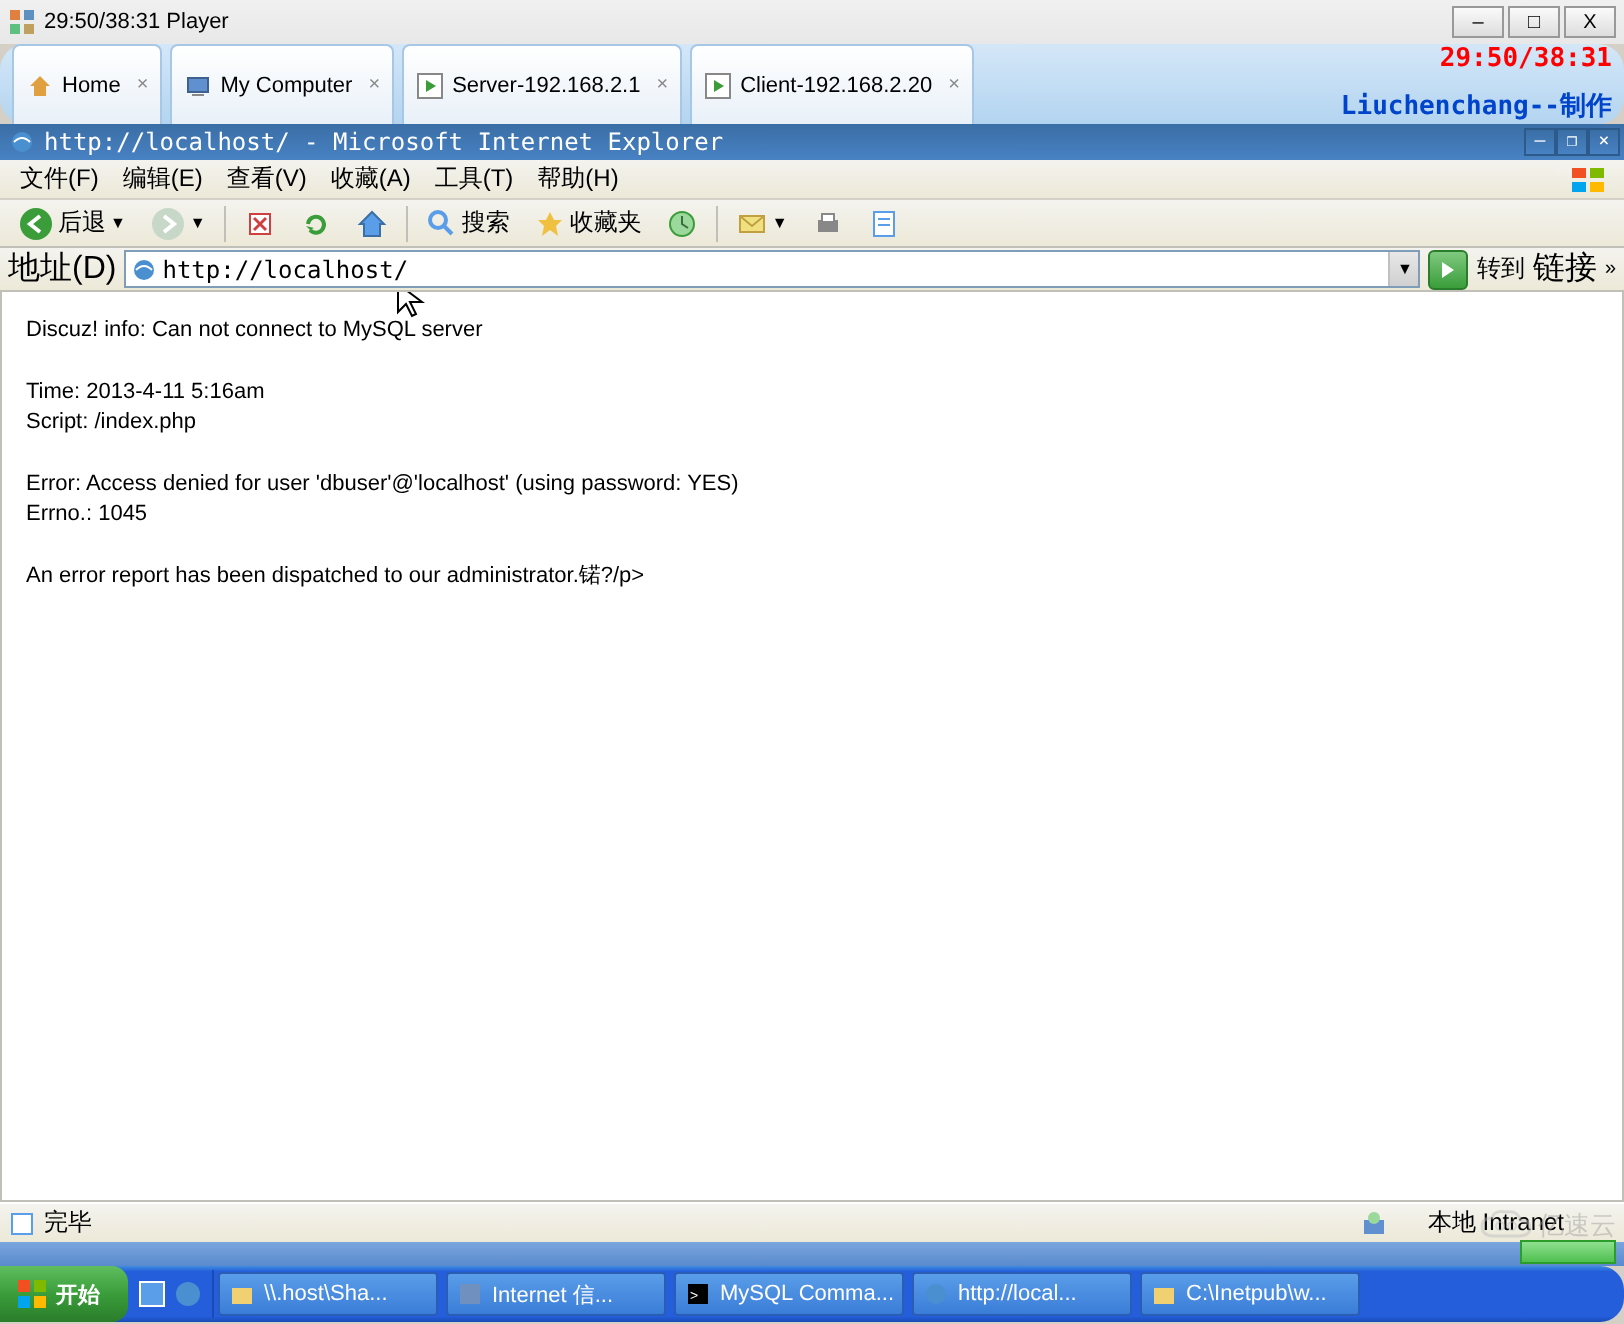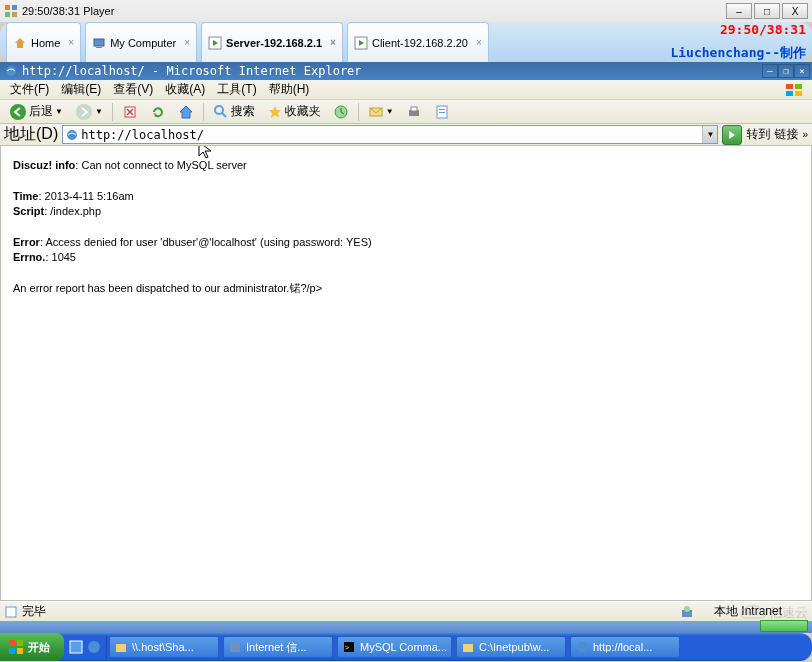--- a/index.html
+++ b/index.html
@@ -5,44 +5,44 @@
 * { box-sizing: border-box; margin: 0; padding: 0; }
 body { font-family: Tahoma, Arial, sans-serif; font-size: 11px; width: 812px; height: 662px; overflow: hidden; background: #d4d0c8; position: relative; }
 .player-title { height: 22px; background: linear-gradient(#f0f0f0,#e8e8e8); display: flex; align-items: center; padding: 0 4px; font-size: 11px; position: relative; }
 .player-title .puzzle-icon { width: 14px; height: 14px; margin-right: 4px; }
 .player-controls { position: absolute; right: 4px; display: flex; gap: 2px; }
 .player-controls .wbtn { width: 26px; height: 16px; background: linear-gradient(#fafafa,#ddd); border: 1px solid #999; display:flex; align-items:center; justify-content:center; font-size:10px; }
 .vm-tabs { height: 40px; background: linear-gradient(#d4e7f8,#b3d4f0); display:flex; padding: 0 6px; gap:4px; position:relative;border-radius:13px; }
 .red-timer { position:absolute; right:6px; top:0; color:#f00; font-family: monospace; font-size:13px; font-weight:bold; }
 .watermark { position:absolute; right:6px; bottom:0; color:#0044cc; font-family: monospace; font-size:13px; font-weight:bold; }
 .vm-tab { background: linear-gradient(#fff,#e8f0f8); border: 1px solid #a7c7e7; border-bottom:none; border-radius: 4px 4px 0 0; padding: 3px 6px; display:flex; align-items:center; gap:4px; font-size:11px; }
-.vm-tab.active { font-weight:bold; }
+.vm-tab.active { font-weight:normal; }
 .vm-tab .close { color:#888; font-size:10px; margin-left:4px; }
 .ie-title { height: 18px; background: linear-gradient(#3a6ea5,#4882c4); color:#fff; display:flex; align-items:center; padding:0 4px; font-family: monospace; font-size:12px; position:relative; }
 .ie-title .ie-icon { width:14px; height:14px; margin-right:4px; }
 .ie-title .wc { position:absolute; right:2px; display:flex; }
 .ie-title .wc span { width:16px; height:14px; display:flex; align-items:center; justify-content:center; background: linear-gradient(#3a6ea5,#4882c4); border:1px solid #2c5a8a; font-size:9px; }
 .menubar { height:20px; background: linear-gradient(#f4f3ee,#ece9d8); display:flex; align-items:center; padding: 0 4px; border-bottom:1px solid #d4d0c8; position:relative; }
 .menubar .menu-item { padding: 2px 6px; font-size:12px; }
 .menubar .logo { position:absolute; right:2px; width:32px; height:18px; background: linear-gradient(#f4f3ee,#ece9d8); display:flex; align-items:center; justify-content:center; }
 .toolbar { height:24px; background: linear-gradient(#f4f3ee,#ece9d8); display:flex; align-items:center; padding:0 4px; gap:2px; border-bottom:1px solid #c0c0b8; }
 .tb-btn { height:20px; padding:0 4px; display:flex; align-items:center; gap:2px; border:1px solid transparent; border-radius:3px; font-size:12px; }
 .tb-sep { width:1px; height:18px; background:#c0c0b8; margin:0 2px; }
 .addressbar { height:22px; background: linear-gradient(#f4f3ee,#ece9d8); display:flex; align-items:center; padding:0 4px; gap:4px; border-bottom:1px solid #c0c0b8; }
 .addr-label { font-size:16px; }
 .addr-input-wrap { flex:1; display:flex; align-items:center; background:#fff; border:1px solid #7f9db9; height:19px; position:relative; }
 .addr-input-wrap .ie-mini { width:14px; height:14px; margin:0 2px; }
 .addr-input { flex:1; border:none; outline:none; font-family: monospace; font-size:12px; height:17px; }
 .addr-drop { width:15px; height:17px; background:linear-gradient(#e8e8e8,#d0d0d0); border-left:1px solid #c0c0c0; display:flex; align-items:center; justify-content:center; font-size:8px; }
 .go-btn { height:20px; width:20px; background:linear-gradient(#7fc97f,#3a9d3a); border:1px solid #2a7d2a; border-radius:3px; display:flex; align-items:center; justify-content:center; color:#fff; }
 .go-text { font-size:12px; }
-.links-label { font-size:12px; }
+.links-label { font-size:16px; }
 .chev { font-size:10px; }
 .content { height: 455px; background:#fff; border:1px solid #c0c0b8; border-top:none; padding: 12px; font-family: Verdana, sans-serif; font-size: 11px; line-height:1.4; overflow:auto; position:relative; }
-.content b { font-weight:bold; }
+.content b { font-weight:normal; }
 .content .cursor { position:absolute; left:196px; top:-6px; pointer-events:none; }
 .statusbar { height:20px; background: linear-gradient(#f4f3ee,#ece9d8); display:flex; align-items:center; padding:0 4px; font-size:12px; border-top:1px solid #fff; position:relative; }
 .statusbar .zone { position:absolute; right:30px; display:flex; align-items:center; gap:20px; }
 .bottom-strip { height:12px; background: linear-gradient(#7aa5de,#5a8acd); }
 .taskbar { height:28px; background: linear-gradient(#3f8cde,#245edb 10%,#245edb 90%,#1a4bb5); display:flex; align-items:center; color:#fff; font-size:11px; position:relative;border-radius:12px; }
 .start-btn { height:28px; padding: 0 14px 0 8px; background: linear-gradient(#5fbd5f,#3a9d3a 50%,#2a7d2a); display:flex; align-items:center; gap:4px; font-weight:bold; border-radius:0 8px 8px 0; }
 .ql { display:flex; gap:2px; padding:0 4px; border-right:1px solid #1a4bb5; height:24px; align-items:center; }
 .ql .ql-icon { width:16px; height:16px; }
 .tb-task { height:22px; background: linear-gradient(#5a9de8,#3a7dd8); border:1px solid #2a5db5; border-radius:2px; margin:0 2px; padding:0 4px; display:flex; align-items:center; gap:4px; min-width:110px; max-width:120px; overflow:hidden; white-space:nowrap; }
 .cloud-watermark { position:absolute; right:4px; bottom:40px; opacity:0.45; font-size:13px; color:#999; display:flex; align-items:center; gap:2px; }
@@ -309,29 +309,29 @@
   </div>
   <div class="tb-task">
     <svg width="14" height="14">
         <rect x="2" y="2" width="10" height="10" fill="#000"></rect>
         <text x="3" y="10" fill="#fff" font-size="7">&gt;</text>
       </svg>
     <span>MySQL Comma...</span>
   </div>
   <div class="tb-task">
     <svg width="14" height="14">
+        <circle cx="7" cy="7" r="5" fill="#4a90d0"></circle>
+      </svg>
+    <span>http://local...</span>
+  </div>
+  <div class="tb-task">
+    <svg width="14" height="14">
         <rect x="2" y="4" width="10" height="8" fill="#f0d070"></rect>
       </svg>
     <span>C:\Inetpub\w...</span>
-  </div>
-  <div class="tb-task">
-    <svg width="14" height="14">
-        <circle cx="7" cy="7" r="5" fill="#4a90d0"></circle>
-      </svg>
-    <span>http://local...</span>
   </div>
 </div>
 
 <div class="green-bar"></div>
 <div class="cloud-watermark">
   <svg width="28" height="18">
       <path d="M8 14 Q2 14 2 9 Q2 5 7 5 Q8 1 14 2 Q20 1 21 6 Q26 6 26 10 Q26 14 20 14 Z" fill="none" stroke="#bbb" stroke-width="1.5"></path>
       <circle cx="11" cy="9" r="2" fill="none" stroke="#bbb"></circle>
       <circle cx="17" cy="9" r="2" fill="none" stroke="#bbb"></circle>
     </svg>

